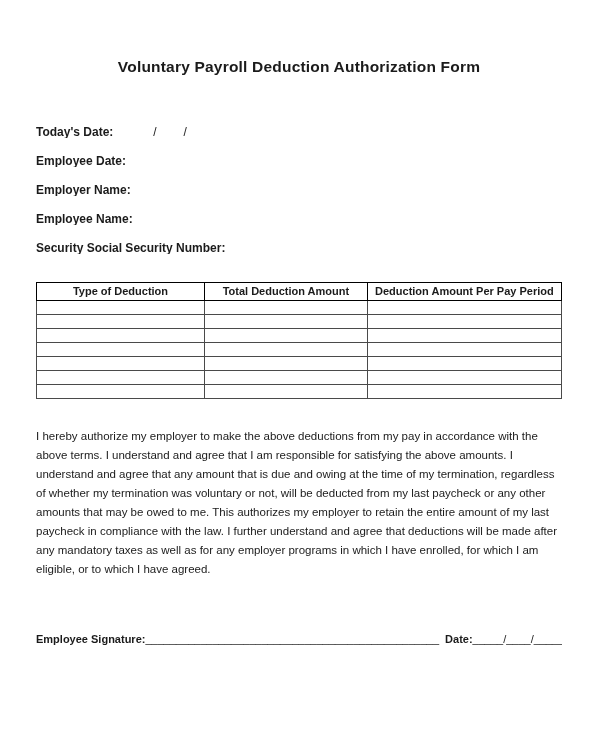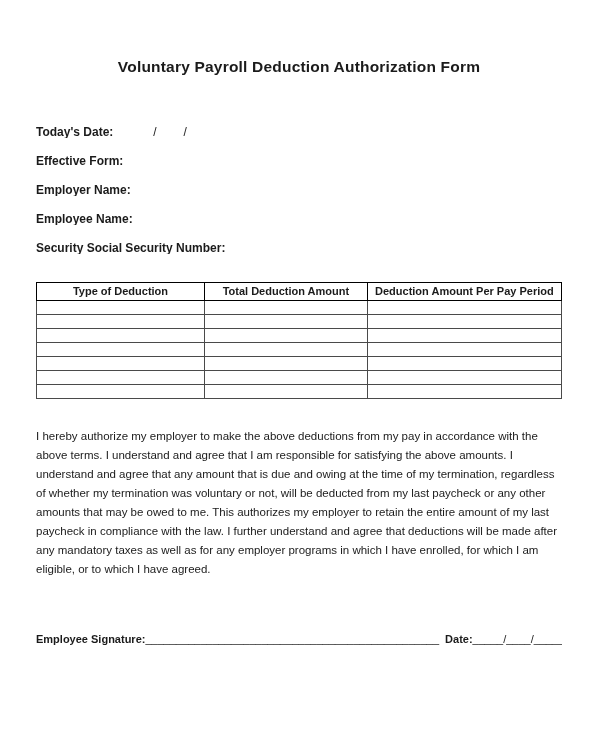--- a/index.html
+++ b/index.html
@@ -77,21 +77,21 @@
 
 <div class="page">
 
   <h1 class="title">Voluntary Payroll Deduction Authorization Form</h1>
 
   <div class="fields">
     <div class="field-row">
       <span class="field-label">Today's Date:</span><span class="field-line">______/____/______________</span>
     </div>
     <div class="field-row">
-      <span class="field-label">Effective Form:</span><span class="field-line">___________________________</span>
+      <span class="field-label">Employee Date:</span><span class="field-line">___________________________</span>
     </div>
     <div class="field-row">
       <span class="field-label">Employer Name:</span><span class="field-line">______________________________________________________________________________</span>
     </div>
     <div class="field-row">
       <span class="field-label">Employee Name:</span><span class="field-line">______________________________________________________________________________</span>
     </div>
     <div class="field-row">
       <span class="field-label">Security Social Security Number:</span><span class="field-line">______________________________________________________________</span>
     </div>

